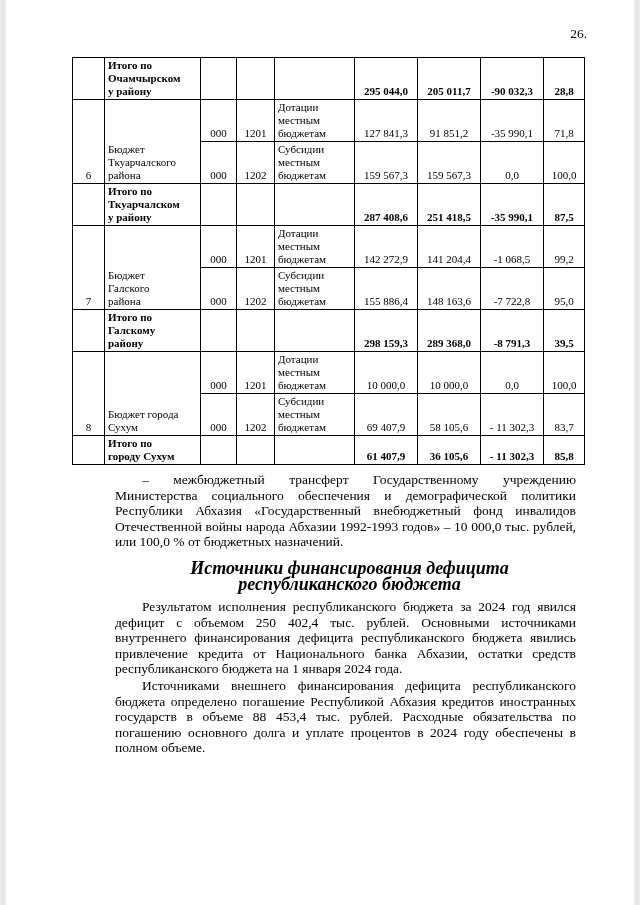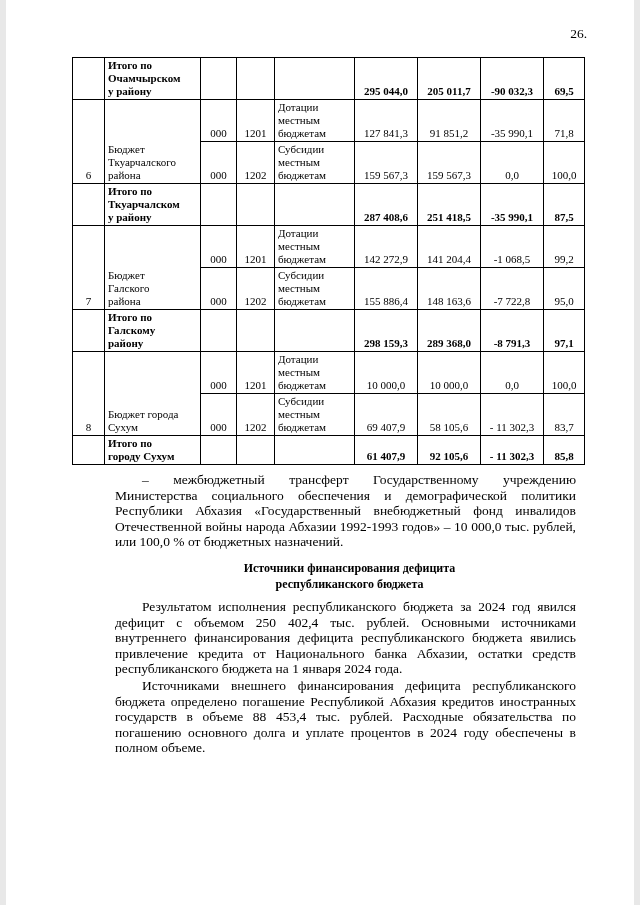--- a/index.html
+++ b/index.html
@@ -50,26 +50,27 @@
     position: absolute;
     top: 472px;
     left: 109px;
     width: 469px;
     font-size: 13.5px;
     line-height: 15.6px;
     text-align: justify;
   }
   .para { text-indent: 27px; margin: 0 8px 1px 0; }
   .heading {
-    font-size: 12px;
+    font-size: 18px;
     font-weight: bold;
     text-align: center;
     white-space: pre-line;
     margin: 10px 0 7px 0;
     line-height: 16px;
+    font-style: italic;
   }
 </style>
 </head>
 <body>
 
 <div class="page">
 
   <div class="page-number">26.</div>
 
   <table class="doc-table">
@@ -90,21 +91,21 @@
         <td class="c-num"></td>
         <td class="c-name pre bold">Итого по
 Очамчырском
 у району</td>
         <td class="c-code"></td>
         <td class="c-code"></td>
         <td class="c-desc"></td>
         <td class="c-val bold">295 044,0</td>
         <td class="c-val bold">205 011,7</td>
         <td class="c-val bold">-90 032,3</td>
-        <td class="c-val bold">69,5</td>
+        <td class="c-val bold">28,8</td>
       </tr>
 
       <tr>
         <td class="c-num" rowspan="2">6</td>
         <td class="c-name pre" rowspan="2">Бюджет
 Ткуарчалского
 района</td>
         <td class="c-code">000</td>
         <td class="c-code">1201</td>
         <td class="c-desc pre">Дотации
@@ -172,21 +173,21 @@
         <td class="c-num"></td>
         <td class="c-name pre bold">Итого по
 Галскому
 району</td>
         <td class="c-code"></td>
         <td class="c-code"></td>
         <td class="c-desc"></td>
         <td class="c-val bold">298 159,3</td>
         <td class="c-val bold">289 368,0</td>
         <td class="c-val bold">-8 791,3</td>
-        <td class="c-val bold">97,1</td>
+        <td class="c-val bold">39,5</td>
       </tr>
 
       <tr>
         <td class="c-num" rowspan="2">8</td>
         <td class="c-name pre" rowspan="2">Бюджет города
 Сухум</td>
         <td class="c-code">000</td>
         <td class="c-code">1201</td>
         <td class="c-desc pre">Дотации
 местным
@@ -209,21 +210,21 @@
       </tr>
 
       <tr>
         <td class="c-num"></td>
         <td class="c-name pre bold">Итого по
 городу Сухум</td>
         <td class="c-code"></td>
         <td class="c-code"></td>
         <td class="c-desc"></td>
         <td class="c-val bold">61 407,9</td>
-        <td class="c-val bold">92 105,6</td>
+        <td class="c-val bold">36 105,6</td>
         <td class="c-val bold">- 11 302,3</td>
         <td class="c-val bold">85,8</td>
       </tr>
 
     </tbody>
   </table>
 
   <div class="text-block">
     <p class="para">– межбюджетный трансферт Государственному учреждению Министерства социального обеспечения и демографической политики Республики Абхазия «Государственный внебюджетный фонд инвалидов Отечественной войны народа Абхазии 1992-1993 годов»  – 10 000,0 тыс. рублей, или 100,0 % от бюджетных назначений.</p>
     <div class="heading">Источники финансирования дефицита

